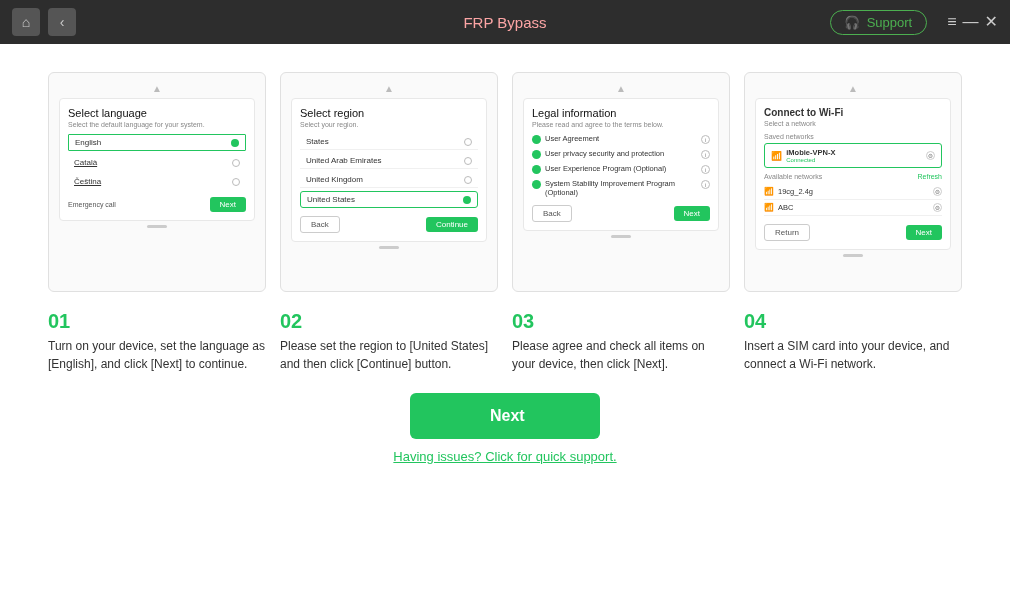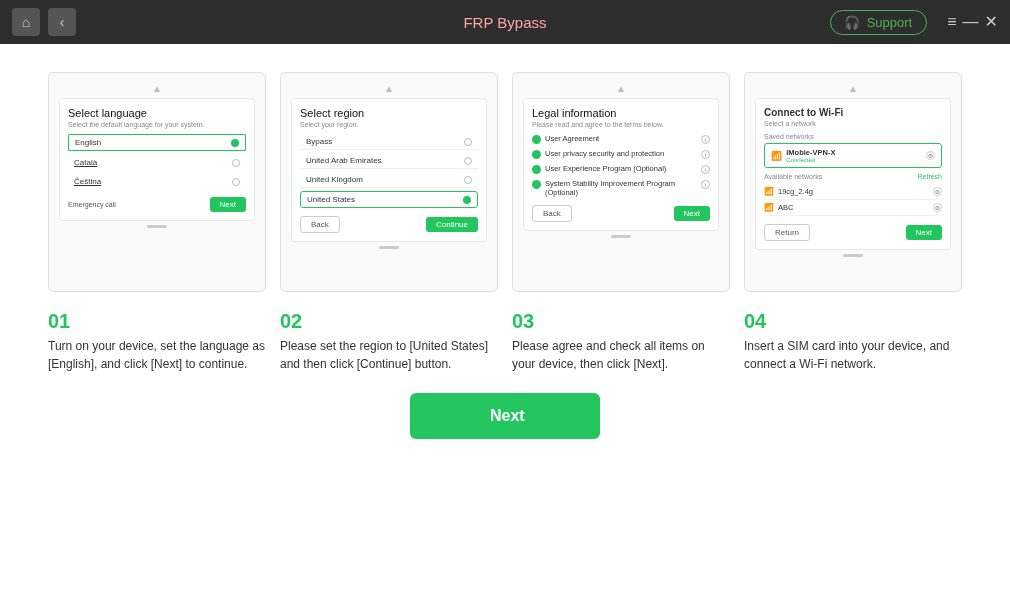--- a/index.html
+++ b/index.html
@@ -441,21 +441,21 @@
         <div class="bottom-dot"></div>
       </div>
     </div>
 
     <div class="card">
       <div class="card-top-icon">▲</div>
       <div class="card-inner">
         <div class="card-inner-title">Select region</div>
         <div class="card-inner-sub">Select your region.</div>
         <div class="region-item">
-          <span>Bypass</span>
+          <span>States</span>
           <span class="circle-outline"></span>
         </div>
         <div class="region-item">
           <span>United Arab Emirates</span>
           <span class="circle-outline"></span>
         </div>
         <div class="region-item">
           <span>United Kingdom</span>
           <span class="circle-outline"></span>
         </div>
@@ -565,14 +565,15 @@
       <div class="step-number">03</div>
       <div class="step-text">Please agree and check all items on your device, then click [Next].</div>
     </div>
     <div class="step-item">
       <div class="step-number">04</div>
       <div class="step-text">Insert a SIM card into your device, and connect a Wi-Fi network.</div>
     </div>
   </div>
 
   <button class="next-button">Next</button>
+  <a class="support-link" href="#">Having issues? Click for quick support.</a>
 
 </div>
 
 </body></html>

